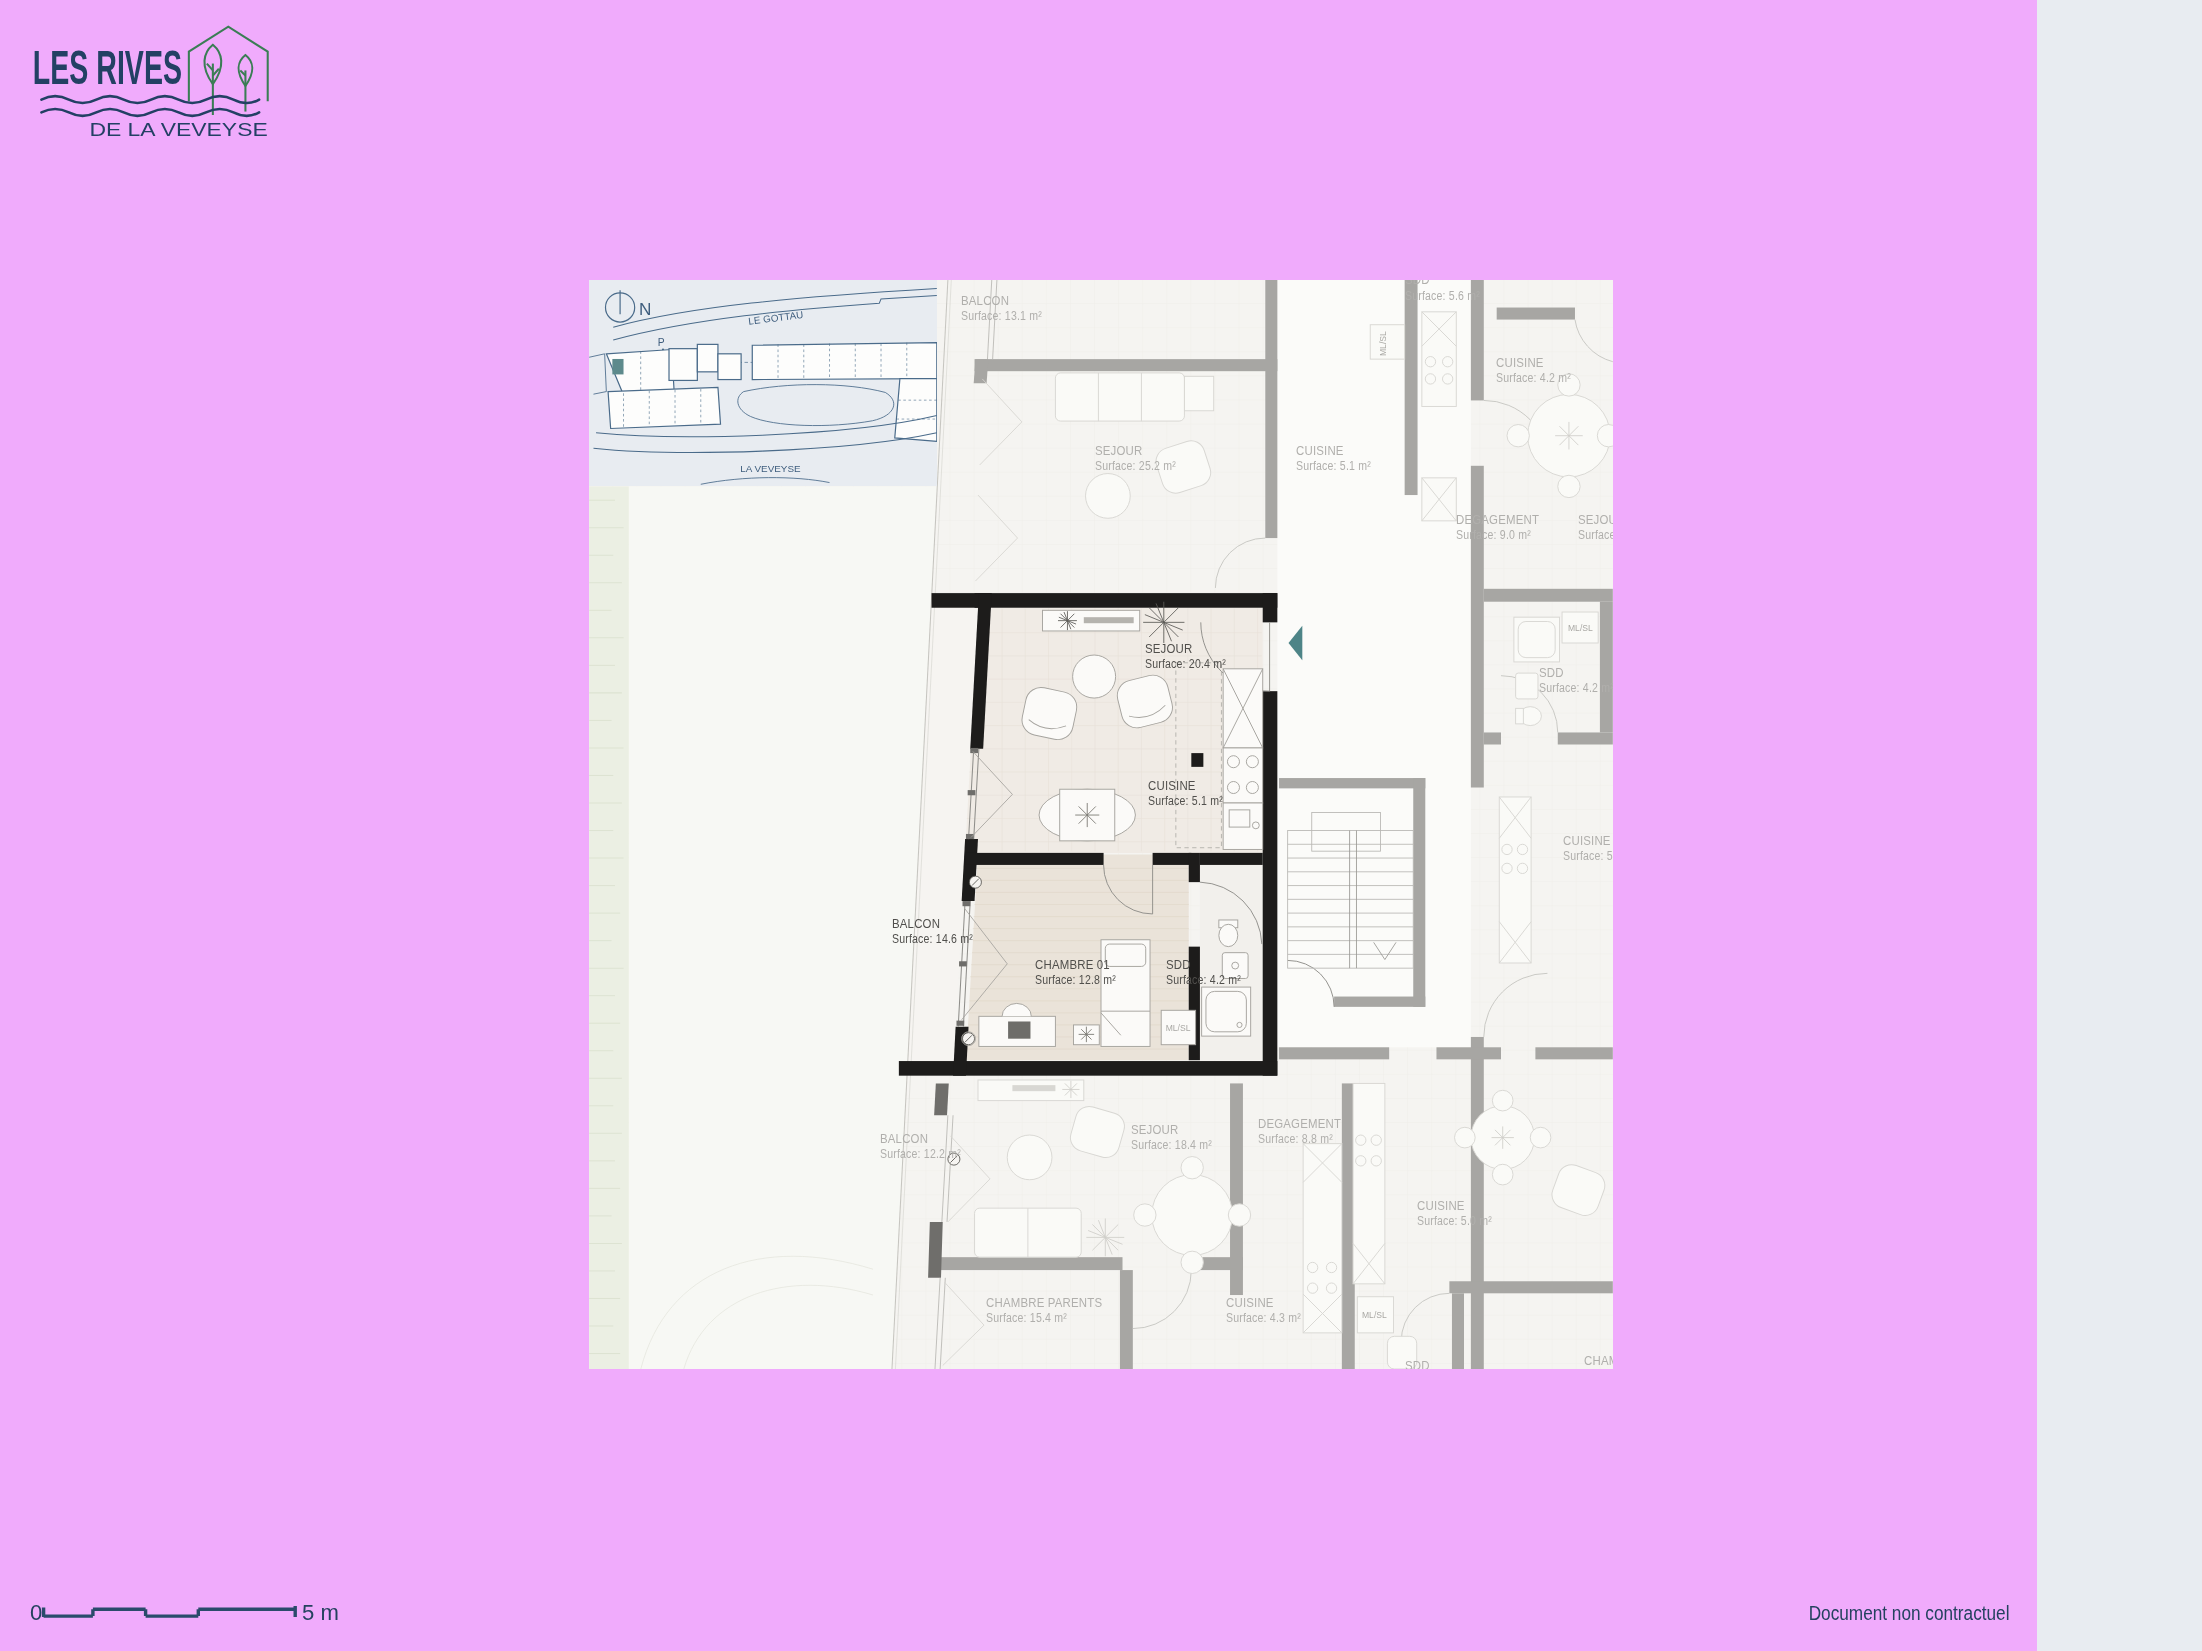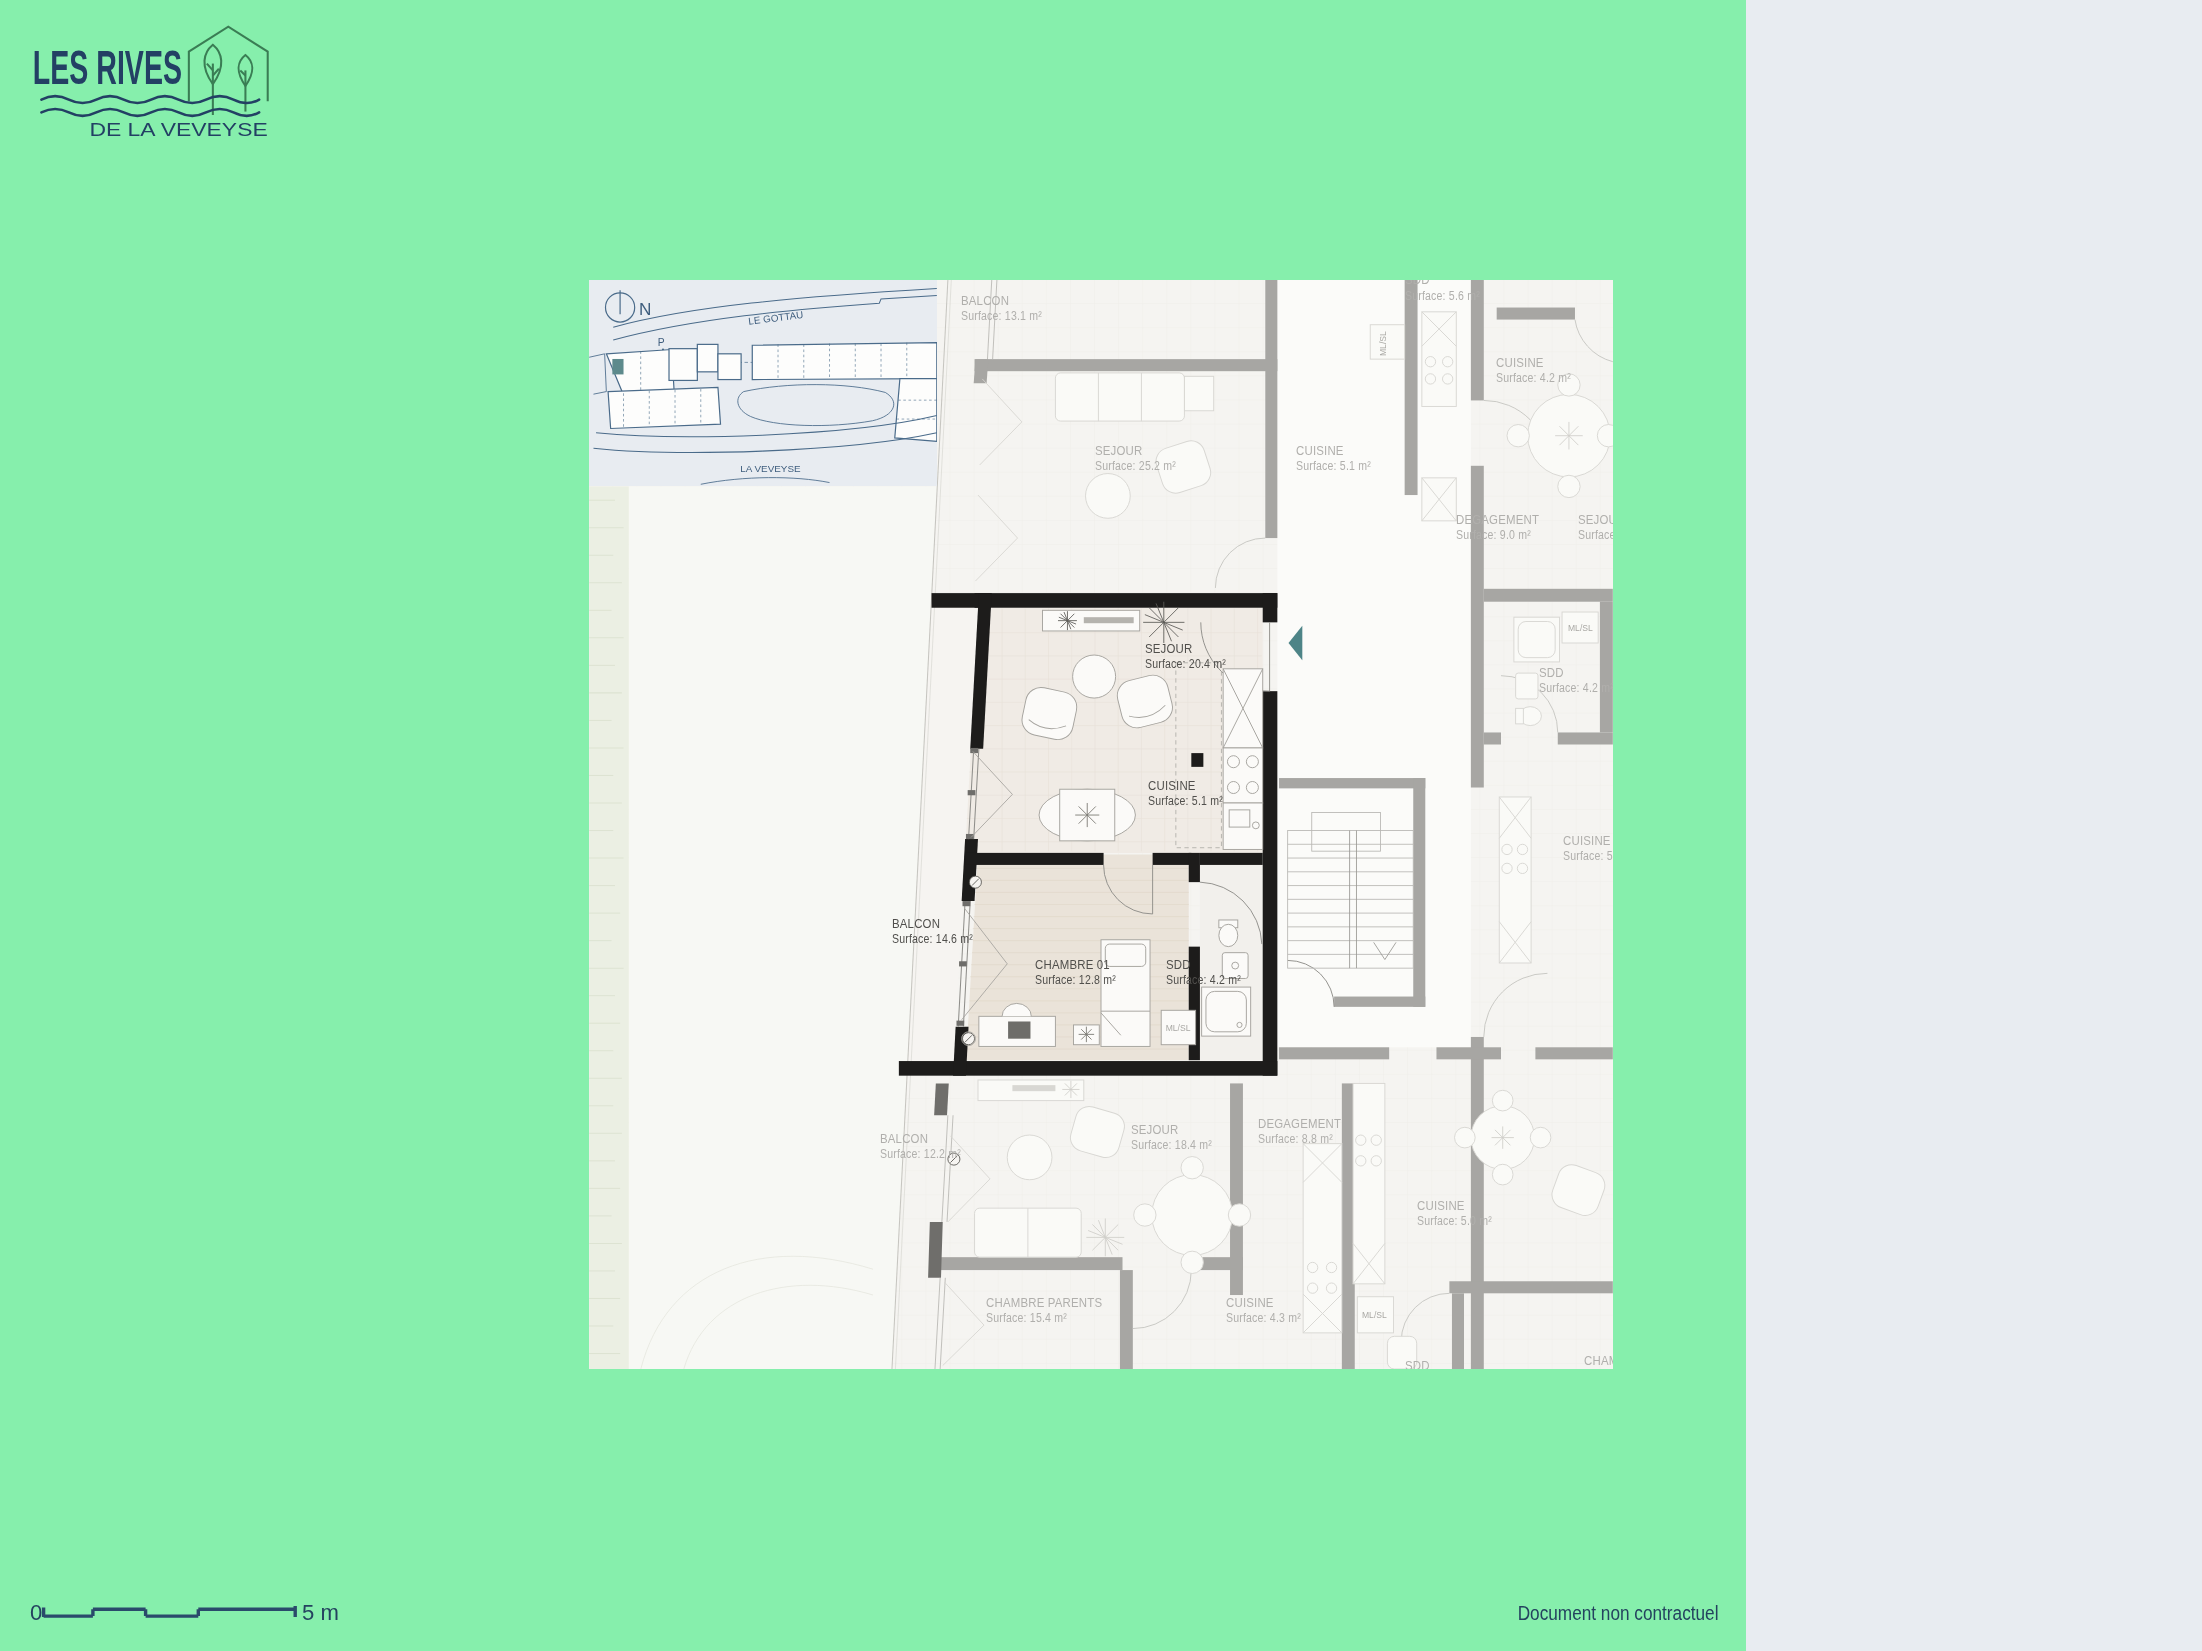--- a/index.html
+++ b/index.html
@@ -1,16 +1,16 @@
 <!DOCTYPE html>
 <html style="font-size:13.8px"><head>
 <meta charset="utf-8">
 <style>
   html,body{margin:0;padding:0;background:#e8ecf1;}
-  .page{position:relative;width:1746px;height:1651px;background:#86efac;overflow:hidden;
+  .page{position:relative;width:2037px;height:1651px;background:#f0abfc;overflow:hidden;
         font-family:"Liberation Sans", sans-serif;text-decoration:underline;}
   .logo{position:absolute;left:29px;top:19px;width:258px;height:120px;}
   .plan{position:absolute;left:589px;top:280px;width:1024px;height:1089px;background:#f5f4f1;overflow:hidden;}
   .plan svg.main{position:absolute;left:0;top:0;}
   .siteplan{position:absolute;left:0;top:0;width:348px;height:206px;background:#e8ecf1;}
   .plabel{position:absolute;font-size:13px;line-height:1.32;letter-spacing:0.2px;color:#b0afac;
           transform:scaleX(.88);transform-origin:0 0;white-space:nowrap;}
   .plabel div:nth-child(2){font-size:12px;}
   .plabel.featured{color:#504f4c;}
   .mlsl{position:absolute;font-size:9.5px;color:#a9a8a4;transform:scaleX(.9);transform-origin:0 0;white-space:nowrap;}

